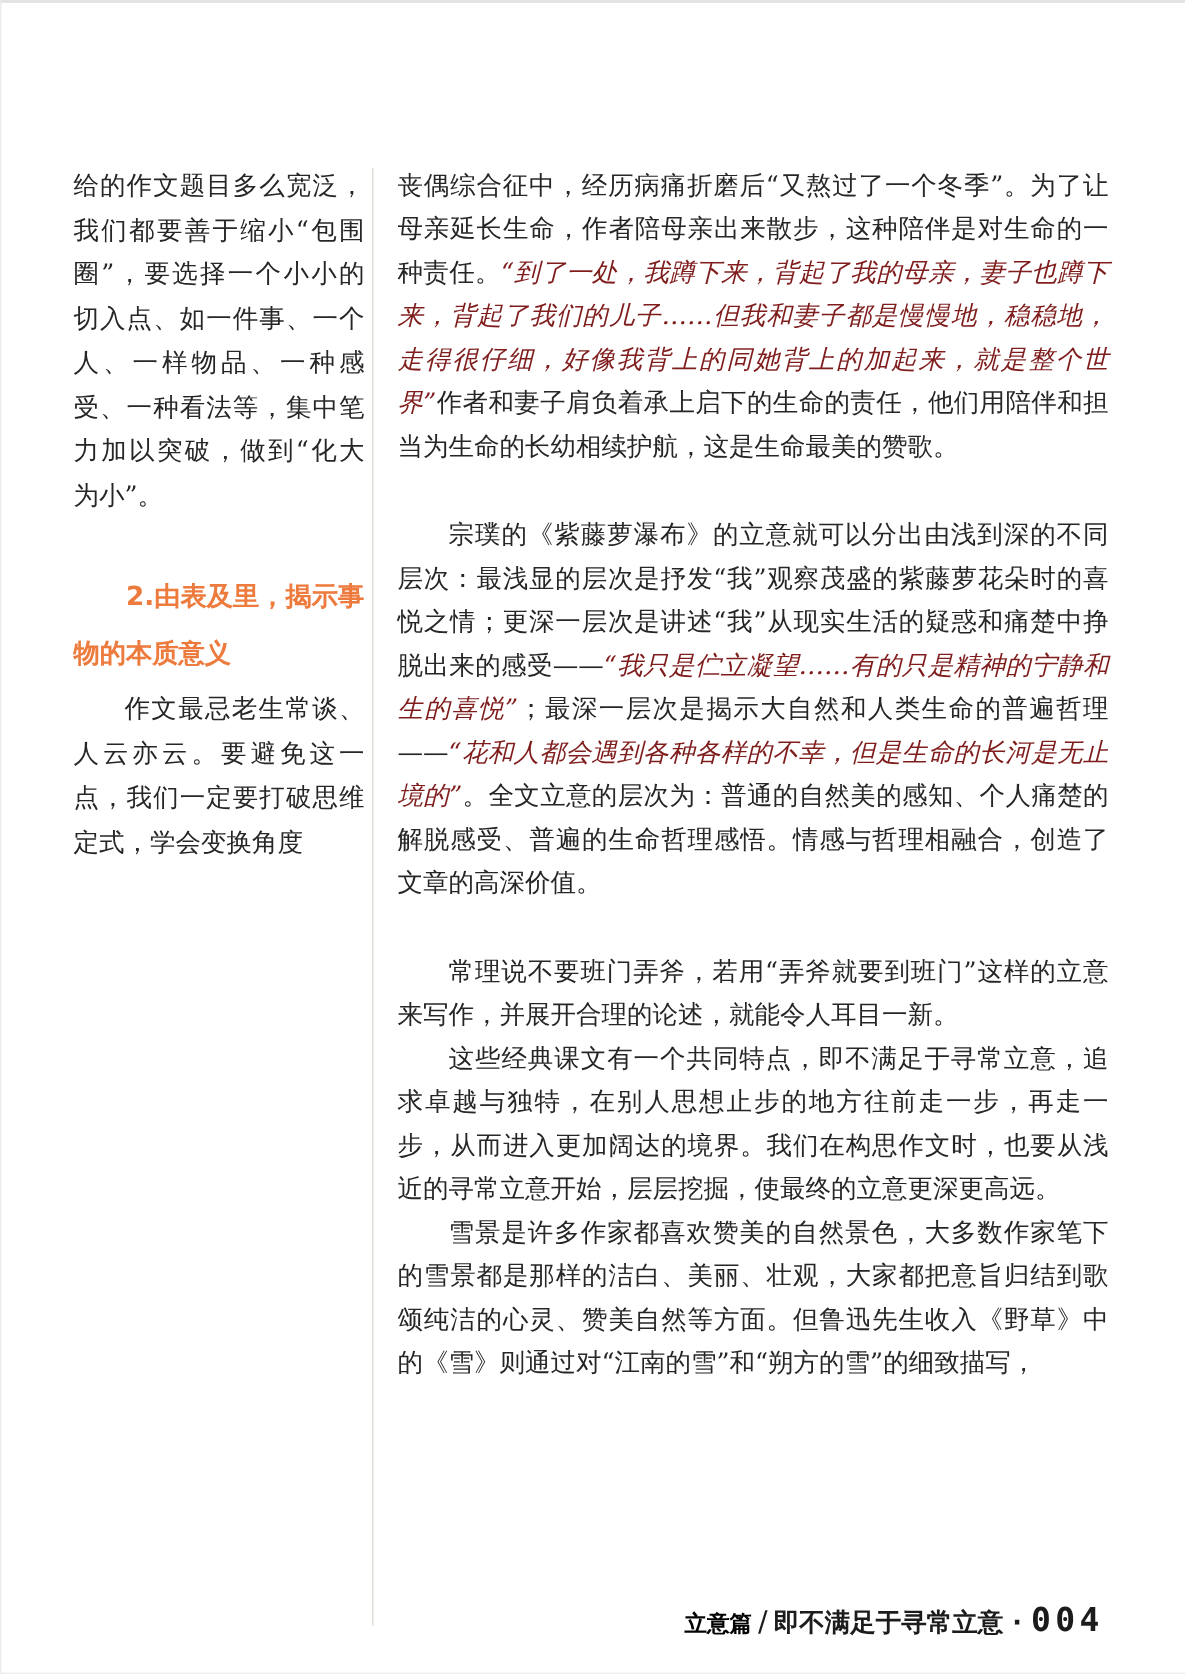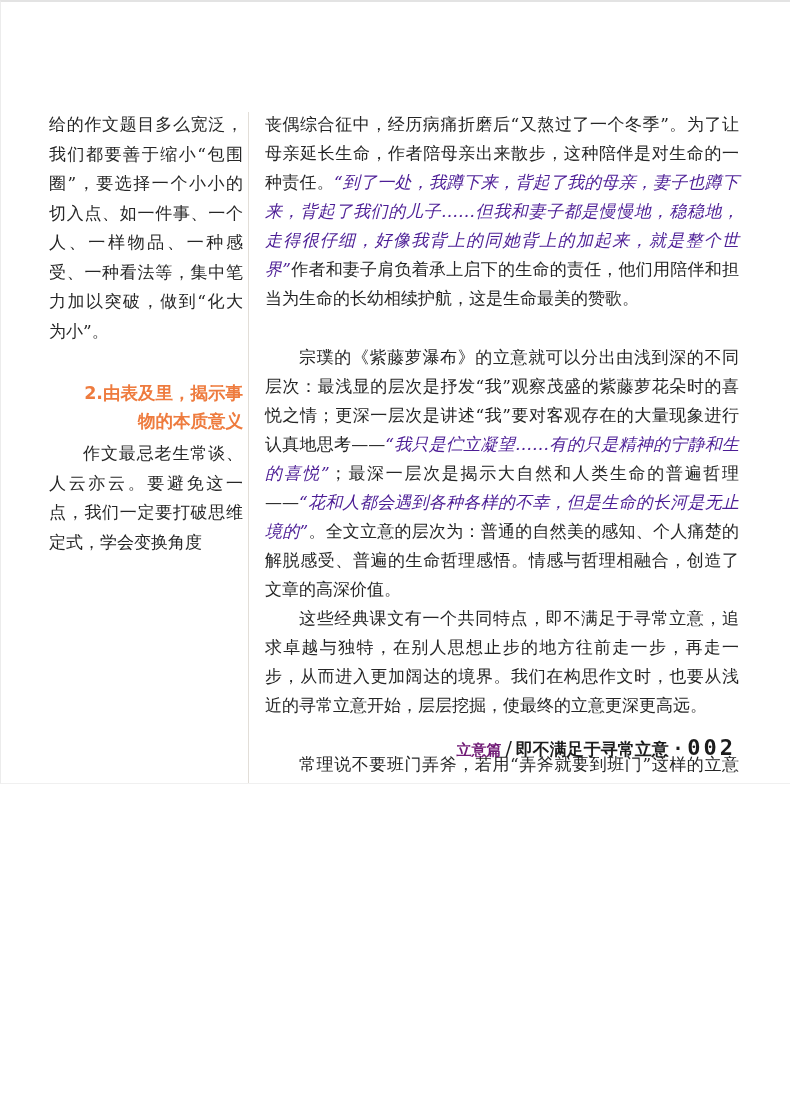--- a/index.html
+++ b/index.html
@@ -1,18 +1,18 @@
 <!DOCTYPE html>
 <html><head>
 <meta charset="utf-8">
 <style>
   html,body{margin:0;padding:0;background:#ffffff;}
   .page{
     position:relative;
-    width:790px;height:784px;
+    width:790px;height:1116px;
     background:#ffffff;
     border-top:2px solid #e3e3e3;
     border-left:1px solid #ececec;
     border-bottom:1px solid #f0f0f0;
     box-sizing:border-box;
     overflow:hidden;
     font-family:"DejaVu Serif", serif;
     color:#262626;
   }
   .columns{
@@ -42,43 +42,43 @@
     width:1px;height:972px;
     background:#e2ded8;
   }
   p{margin:0;}
   .indent{text-indent:2em;}
   .heading{
     font-family:"DejaVu Sans", sans-serif;
     font-weight:bold;
     color:#ee7b3e;
     font-size:17.5px;
-    line-height:28px;
+    line-height:38px;
     text-indent:2em;
     margin-top:33px;
     margin-bottom:4px;
-    text-align:right;
+    text-align:left;
   }
   .quote{
-    color:#4c1d95;
+    color:#7f1d1d;
     font-style:italic;
   }
   .gap{margin-top:30px;}
   .footer{
     position:absolute;
     right:54px;bottom:22px;
     font-family:"DejaVu Sans", sans-serif;
     font-weight:bold;
     font-size:17px;
     display:flex;
     align-items:baseline;
     gap:4px;
     color:#1c1c1c;
   }
-  .footer .section{color:#701a75;font-size:15px;}
+  .footer .section{color:#000000;font-size:15px;}
   .footer .slash{font-size:19px;font-weight:normal;}
   .footer .dot{margin:0 2px;}
   .footer .pagenum{
     font-family:"DejaVu Sans Mono", monospace;
     font-size:22px;
     letter-spacing:3px;
     font-weight:bold;
   }
 </style>
 </head>
@@ -92,32 +92,33 @@
 
     <div class="col-left">
       <p>给的作文题目多么宽泛，我们都要善于缩小“包围圈”，要选择一个小小的切入点、如一件事、一个人、一样物品、一种感受、一种看法等，集中笔力加以突破，做到“化大为小”。</p>
       <p class="heading">2.由表及里，揭示事物的本质意义</p>
       <p class="indent">作文最忌老生常谈、人云亦云。要避免这一点，我们一定要打破思维定式，学会变换角度</p>
     </div>
 
     <div class="col-right">
       <p><span>丧偶综合征中，经历病痛折磨后“又熬过了一个冬季”。为了让母亲延长生命，作者陪母亲出来散步，这种陪伴是对生命的一种责任。</span><span class="quote">“到了一处，我蹲下来，背起了我的母亲，妻子也蹲下来，背起了我们的儿子……但我和妻子都是慢慢地，稳稳地，走得很仔细，好像我背上的同她背上的加起来，就是整个世界”</span><span>作者和妻子肩负着承上启下的生命的责任，他们用陪伴和担当为生命的长幼相续护航，这是生命最美的赞歌。</span></p>
 
-      <p class="indent gap"><span>宗璞的《紫藤萝瀑布》的立意就可以分出由浅到深的不同层次：最浅显的层次是抒发“我”观察茂盛的紫藤萝花朵时的喜悦之情；更深一层次是讲述“我”要对客观存在的大量现象进行认真地思考——</span><span class="quote">“我只是伫立凝望……有的只是精神的宁静和生的喜悦”</span><span>；最深一层次是揭示大自然和人类生命的普遍哲理——</span><span class="quote">“花和人都会遇到各种各样的不幸，但是生命的长河是无止境的”</span><span>。全文立意的层次为：普通的自然美的感知、个人痛楚的解脱感受、普遍的生命哲理感悟。情感与哲理相融合，创造了文章的高深价值。</span></p>
+      <p class="indent gap"><span>宗璞的《紫藤萝瀑布》的立意就可以分出由浅到深的不同层次：最浅显的层次是抒发“我”观察茂盛的紫藤萝花朵时的喜悦之情；更深一层次是讲述“我”从现实生活的疑惑和痛楚中挣脱出来的感受——</span><span class="quote">“我只是伫立凝望……有的只是精神的宁静和生的喜悦”</span><span>；最深一层次是揭示大自然和人类生命的普遍哲理——</span><span class="quote">“花和人都会遇到各种各样的不幸，但是生命的长河是无止境的”</span><span>。全文立意的层次为：普通的自然美的感知、个人痛楚的解脱感受、普遍的生命哲理感悟。情感与哲理相融合，创造了文章的高深价值。</span></p>
 
+
+      <p class="indent gap">常理说不要班门弄斧，若用“弄斧就要到班门”这样的立意来写作，并展开合理的论述，就能令人耳目一新。</p>
 
       <p class="indent">这些经典课文有一个共同特点，即不满足于寻常立意，追求卓越与独特，在别人思想止步的地方往前走一步，再走一步，从而进入更加阔达的境界。我们在构思作文时，也要从浅近的寻常立意开始，层层挖掘，使最终的立意更深更高远。</p>
 
-      <p class="indent gap">常理说不要班门弄斧，若用“弄斧就要到班门”这样的立意来写作，并展开合理的论述，就能令人耳目一新。</p>
-
+      <p class="indent">雪景是许多作家都喜欢赞美的自然景色，大多数作家笔下的雪景都是那样的洁白、美丽、壮观，大家都把意旨归结到歌颂纯洁的心灵、赞美自然等方面。但鲁迅先生收入《野草》中的《雪》则通过对“江南的雪”和“朔方的雪”的细致描写，</p>
     </div>
 
   </div>
 
   <div class="footer">
     <span class="section">立意篇</span>
     <span class="slash">/</span>
     <span class="title">即不满足于寻常立意</span>
     <span class="dot">·</span>
-    <span class="pagenum">002</span>
+    <span class="pagenum">004</span>
   </div>
 
 </div>
 
 </body></html>

